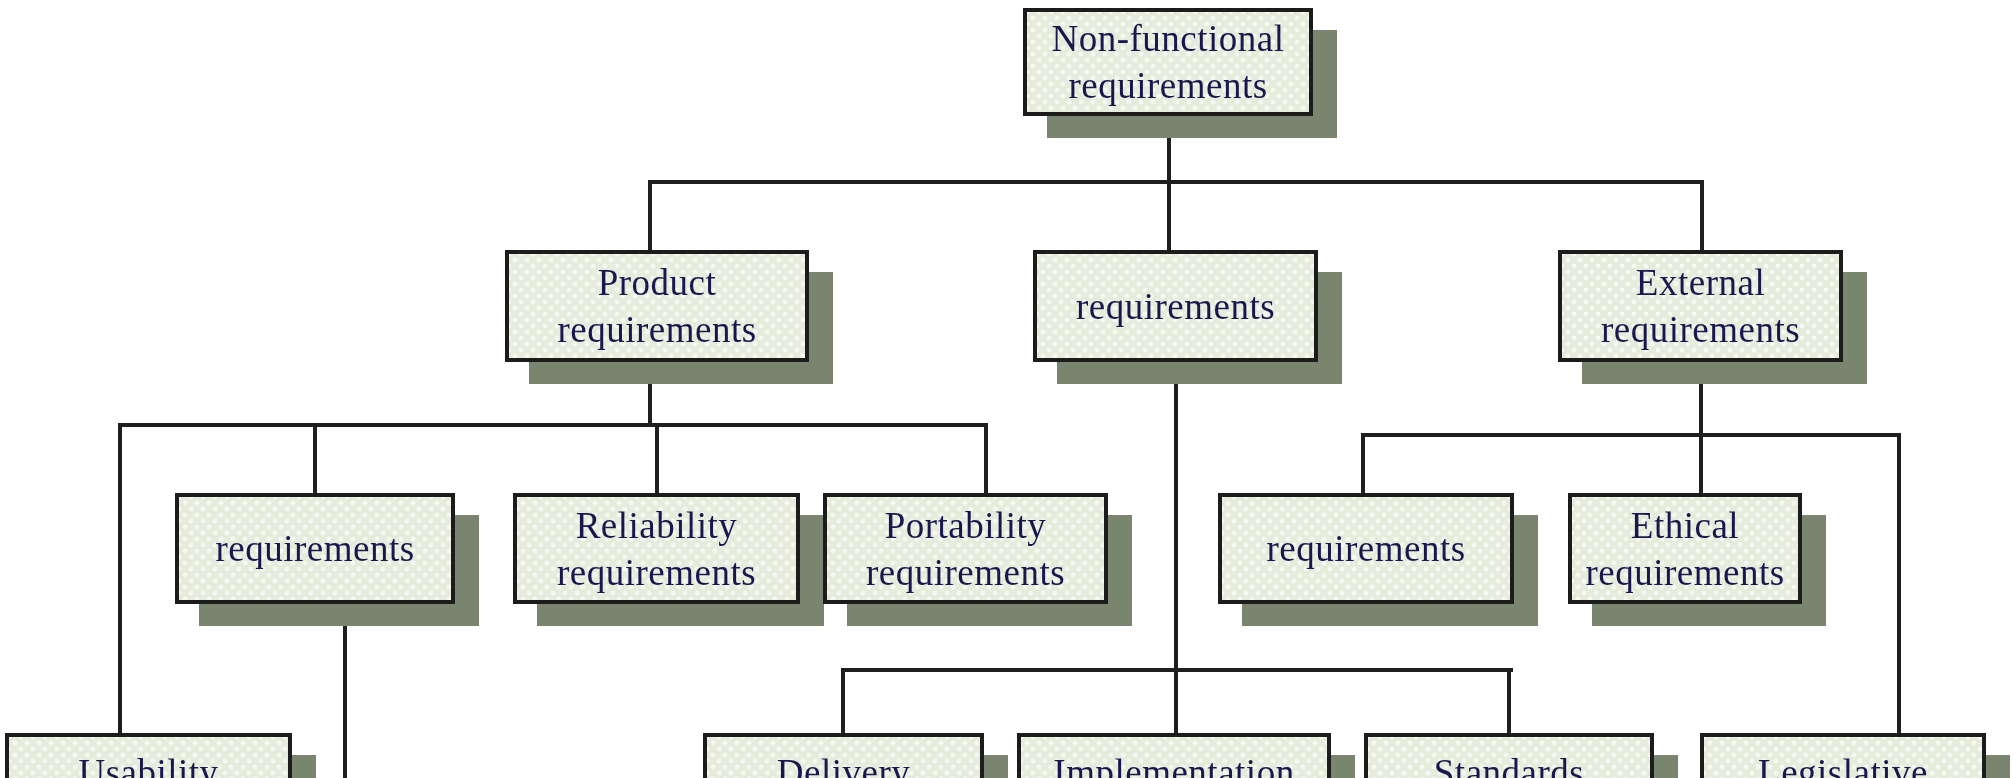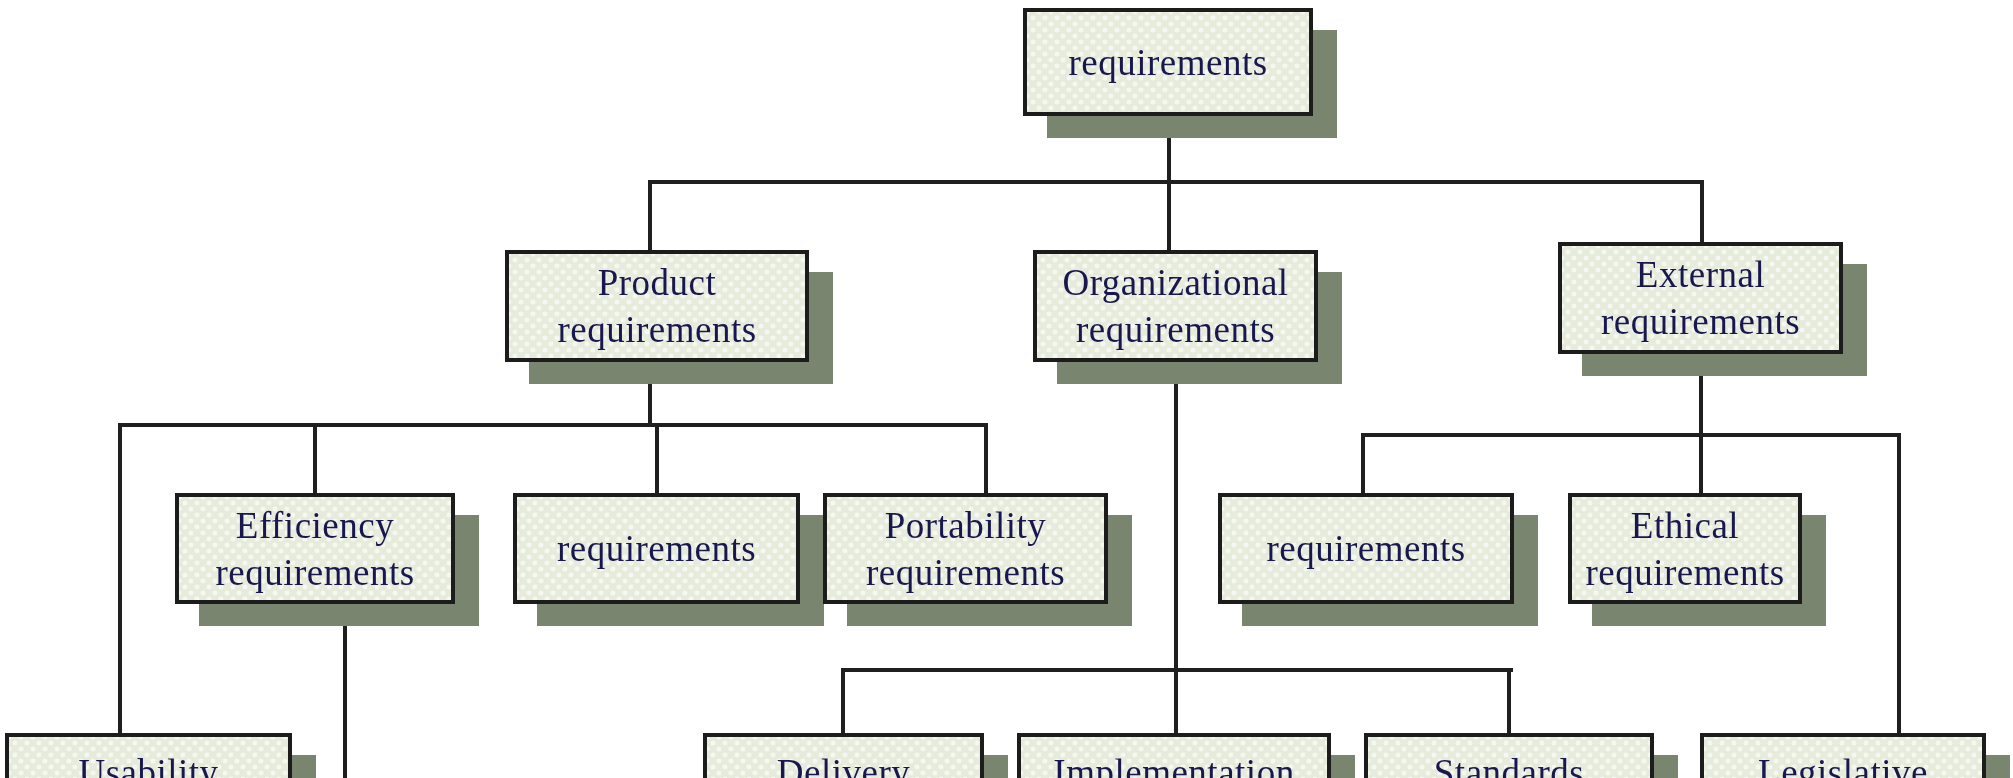--- a/index.html
+++ b/index.html
@@ -58,41 +58,41 @@
   <div class="edge" style="left:841px;top:668px;width:672px;height:4px"></div>
   <div class="edge" style="left:841px;top:668px;width:4px;height:65px"></div>
   <div class="edge" style="left:1507px;top:668px;width:4px;height:65px"></div>
 
   <div class="edge" style="left:1699px;top:360px;width:4px;height:133px"></div>
   <div class="edge" style="left:1361px;top:433px;width:540px;height:4px"></div>
   <div class="edge" style="left:1361px;top:433px;width:4px;height:60px"></div>
   <div class="edge" style="left:1897px;top:433px;width:4px;height:300px"></div>
 
   <div class="node" style="left:1023px;top:8px;width:290px;height:108px">
+    <span>Non-functional</span>
     <span>requirements</span>
   </div>
 
   <div class="node" style="left:505px;top:250px;width:304px;height:112px">
     <span>Product</span>
     <span>requirements</span>
   </div>
   <div class="node" style="left:1033px;top:250px;width:285px;height:112px">
-    <span>Organizational</span>
     <span>requirements</span>
   </div>
-  <div class="node" style="left:1558px;top:242px;width:285px;height:112px">
+  <div class="node" style="left:1558px;top:250px;width:285px;height:112px">
     <span>External</span>
     <span>requirements</span>
   </div>
 
   <div class="node" style="left:175px;top:493px;width:280px;height:111px">
-    <span>Efficiency</span>
     <span>requirements</span>
   </div>
   <div class="node" style="left:513px;top:493px;width:287px;height:111px">
+    <span>Reliability</span>
     <span>requirements</span>
   </div>
   <div class="node" style="left:823px;top:493px;width:285px;height:111px">
     <span>Portability</span>
     <span>requirements</span>
   </div>
   <div class="node" style="left:1218px;top:493px;width:296px;height:111px">
     <span>requirements</span>
   </div>
   <div class="node" style="left:1568px;top:493px;width:234px;height:111px">

